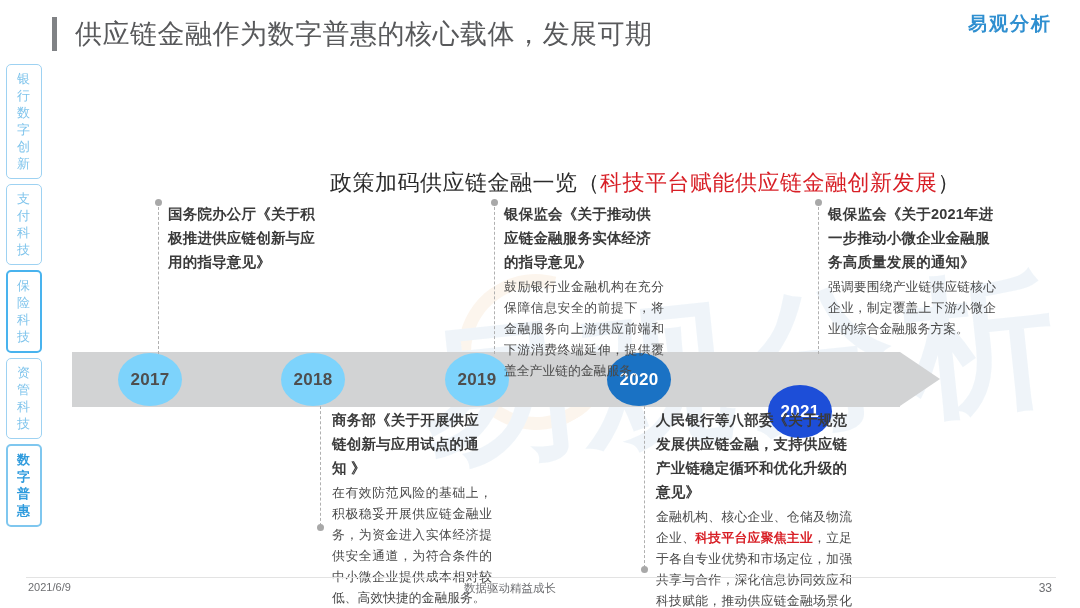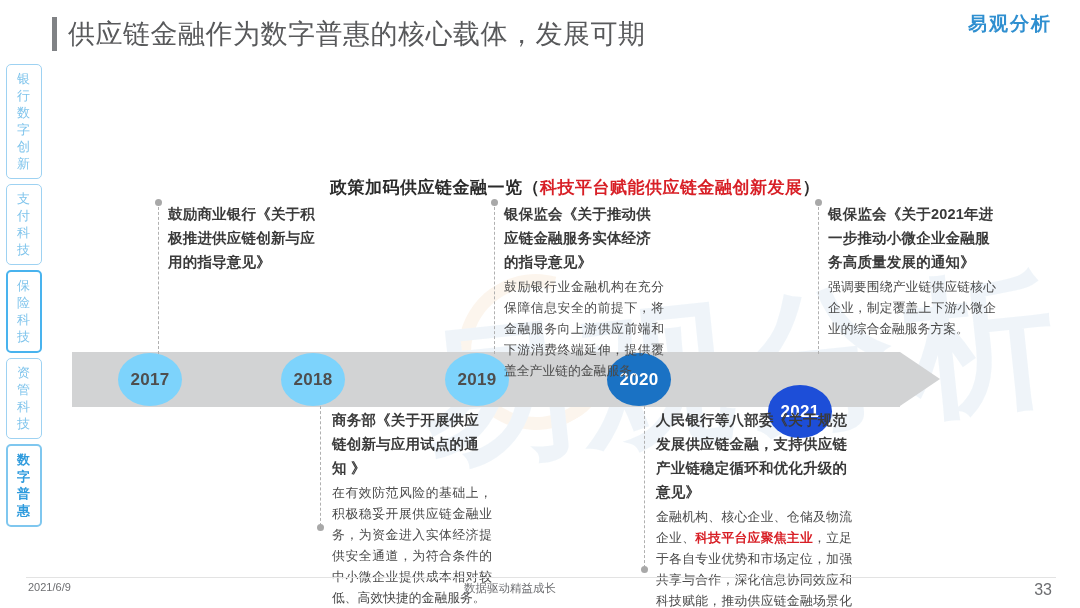--- a/index.html
+++ b/index.html
@@ -50,20 +50,21 @@
   }
 
   
   .title-wrap {
     position: absolute;
     left: 52px;
     top: 16px;
     display: flex;
     align-items: center;
     z-index: 4;
+    gap: 7px;
   }
   .title-bar {
     width: 5px;
     height: 34px;
     background: #808285;
     margin-right: 11px;
   }
   .slide-title {
     font-size: 27px;
     color: #58595b;
@@ -153,23 +154,23 @@
     font-size: 15.5px;
     line-height: 30px;
     color: #3b3b3b;
     text-align: justify;
   }
 
   
   .section-head {
     position: absolute;
     left: 330px;
-    top: 176px;
-    font-size: 17px;
-    font-weight: 700;
+    top: 168px;
+    font-size: 22px;
+    font-weight: 400;
     color: #2b2b2b;
     letter-spacing: .5px;
     z-index: 4;
     white-space: nowrap;
   }
   .section-head .red { color: #d81f26; }
 
   
   .band {
     position: absolute;
@@ -273,21 +274,21 @@
     position: absolute;
     left: 0; top: 0;
     width: 1020px;
     text-align: center;
     font-size: 11.5px;
     color: #6d6e71;
   }
   .footer-page {
     position: absolute;
     right: 28px; top: 0;
-    font-size: 16px;
+    font-size: 12px;
     color: #6d6e71;
   }
 </style>
 </head>
 <body>
 
 <div id="slide">
 
   <div class="watermark">
     <div class="wm-ring"></div>
@@ -363,21 +364,21 @@
     <div class="band-arrow"></div>
   </div>
 
   <div class="year plain" style="left:118px;">2017</div>
   <div class="year plain" style="left:281px;">2018</div>
   <div class="year plain" style="left:445px;">2019</div>
   <div class="year blue" style="left:607px;">2020</div>
   <div class="year red" style="left:768px;">2021</div>
 
   <div class="card" style="left:168px; top:202px; width:160px;">
-    <div class="card-title">鼓励商业银行《关于积极推进供应链创新与应用的指导意见》</div>
+    <div class="card-title">国务院办公厅《关于积极推进供应链创新与应用的指导意见》</div>
   </div>
 
   <div class="card" style="left:504px; top:202px; width:160px;">
     <div class="card-title">银保监会《关于推动供应链金融服务实体经济的指导意见》</div>
     <div class="card-body">鼓励银行业金融机构在充分保障信息安全的前提下，将金融服务向上游供应前端和下游消费终端延伸，提供覆盖全产业链的金融服务。</div>
   </div>
 
   <div class="card" style="left:828px; top:202px; width:168px;">
     <div class="card-title">银保监会《关于2021年进一步推动小微企业金融服务高质量发展的通知》</div>
     <div class="card-body">强调要围绕产业链供应链核心企业，制定覆盖上下游小微企业的综合金融服务方案。</div>

